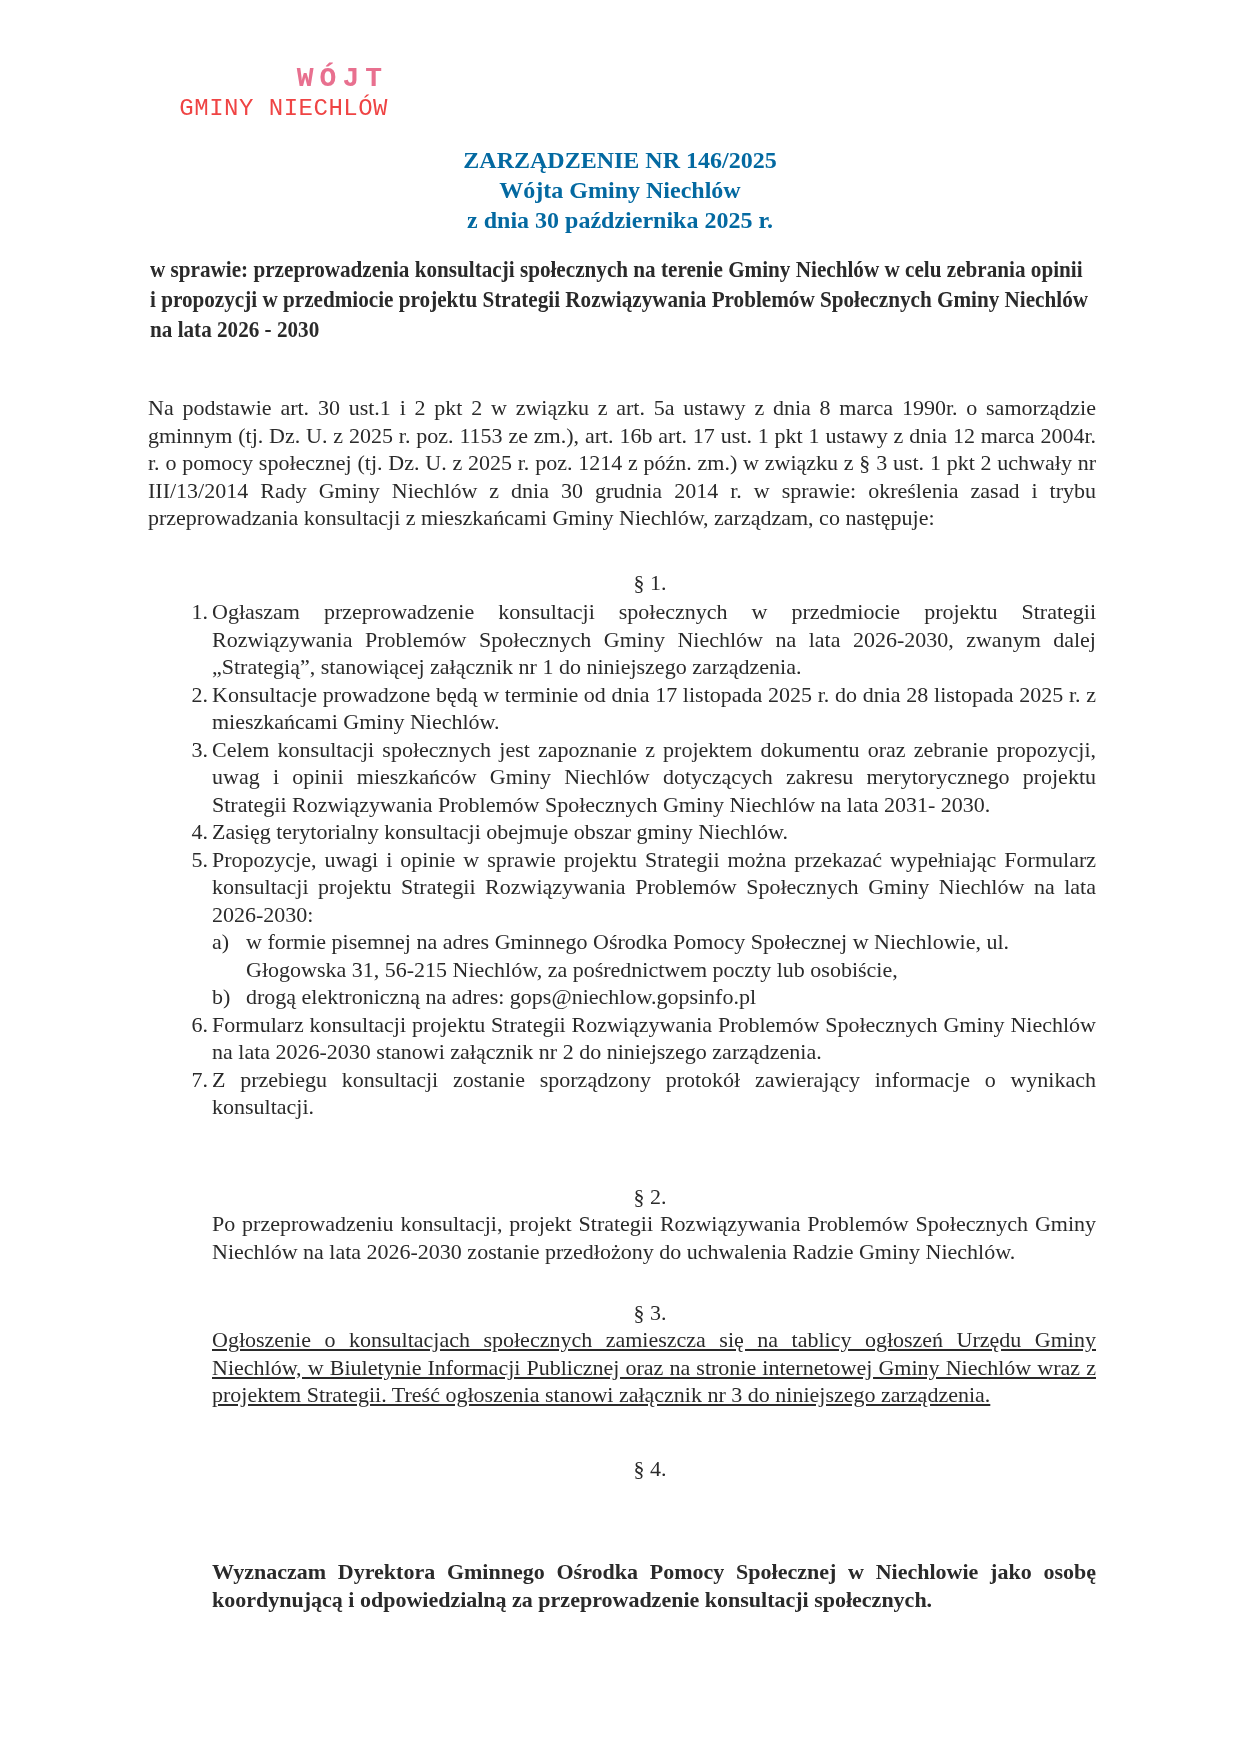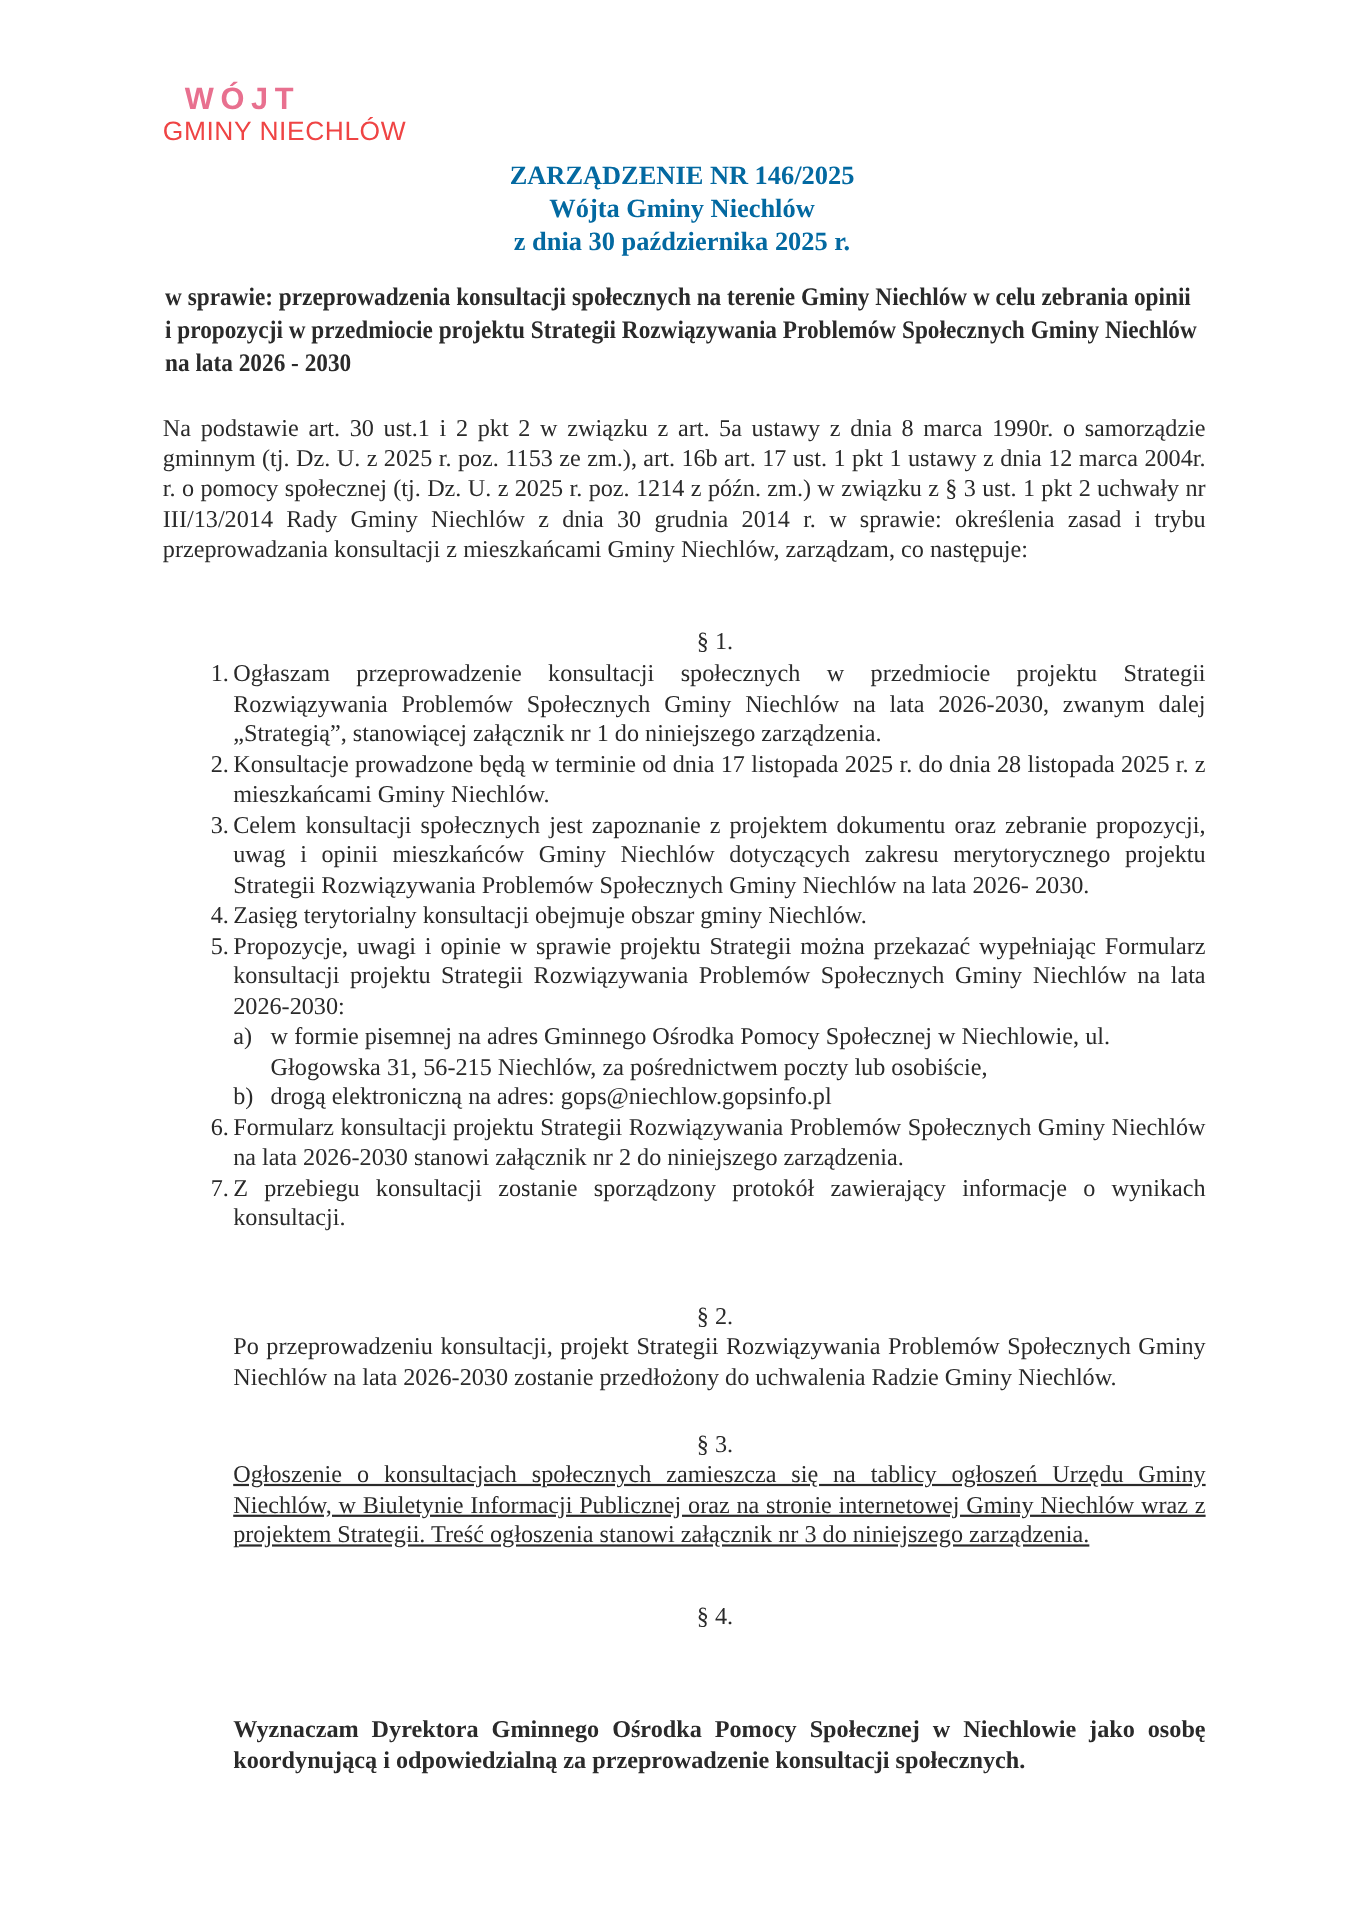--- a/index.html
+++ b/index.html
@@ -11,25 +11,25 @@
       width: 1240px;
       height: 1753px;
       position: relative;
       overflow: hidden;
       font-family: "Liberation Serif", "DejaVu Serif", serif;
       color: #2a2a2a;
     }
     .stamp {
       position: absolute;
       left: 148px;
-      top: 76px;
+      top: 65px;
       width: 240px;
-      text-align: left;
+      text-align: right;
       color: #e0406a;
-      font-family: Liberation Sans, sans-serif;
+      font-family: Liberation Mono, monospace;
       line-height: 1;
     }
     .stamp .stamp-title {
       font-size: 28px;
       font-weight: bold;
       letter-spacing: 6px;
       color: #e8708f;
       margin-left: 20px;
     }
     .stamp .stamp-sub {
@@ -57,21 +57,21 @@
       font-weight: bold;
       font-family: "Liberation Serif", "DejaVu Serif", serif;
       font-size: 23px;
       line-height: 30px;
       transform: scaleX(0.92);
       transform-origin: left top;
       width: 1022px;
     }
     .basis {
       position: absolute;
-      top: 375px;
+      top: 394px;
       left: 148px;
       width: 948px;
       font-size: 22px;
       line-height: 27.5px;
       text-align: justify;
     }
     .section-sign {
       position: absolute;
       left: 0;
       width: 1240px;
@@ -150,21 +150,21 @@
   <li>
     <span class="num">1.</span>
     <span>Ogłaszam przeprowadzenie konsultacji społecznych w przedmiocie projektu Strategii Rozwiązywania Problemów Społecznych Gminy Niechlów na lata 2026-2030, zwanym dalej „Strategią”, stanowiącej załącznik nr 1 do niniejszego zarządzenia.</span>
   </li>
   <li>
     <span class="num">2.</span>
     <span>Konsultacje prowadzone będą w terminie od dnia 17 listopada 2025 r. do dnia 28 listopada 2025 r. z mieszkańcami Gminy Niechlów.</span>
   </li>
   <li>
     <span class="num">3.</span>
-    <span>Celem konsultacji społecznych jest zapoznanie z projektem dokumentu oraz zebranie propozycji, uwag i opinii mieszkańców Gminy Niechlów dotyczących zakresu merytorycznego projektu Strategii Rozwiązywania Problemów Społecznych Gminy Niechlów na lata 2026- 2030.</span>
+    <span>Celem konsultacji społecznych jest zapoznanie z projektem dokumentu oraz zebranie propozycji, uwag i opinii mieszkańców Gminy Niechlów dotyczących zakresu merytorycznego projektu Strategii Rozwiązywania Problemów Społecznych Gminy Niechlów na lata 2031- 2030.</span>
   </li>
   <li>
     <span class="num">4.</span>
     <span>Zasięg terytorialny konsultacji obejmuje obszar gminy Niechlów.</span>
   </li>
   <li>
     <span class="num">5.</span>
     <span>Propozycje, uwagi i opinie w sprawie projektu Strategii można przekazać wypełniając Formularz konsultacji projektu Strategii Rozwiązywania Problemów Społecznych Gminy Niechlów na lata 2026-2030:</span>
     <ul class="sublist">
       <li>

